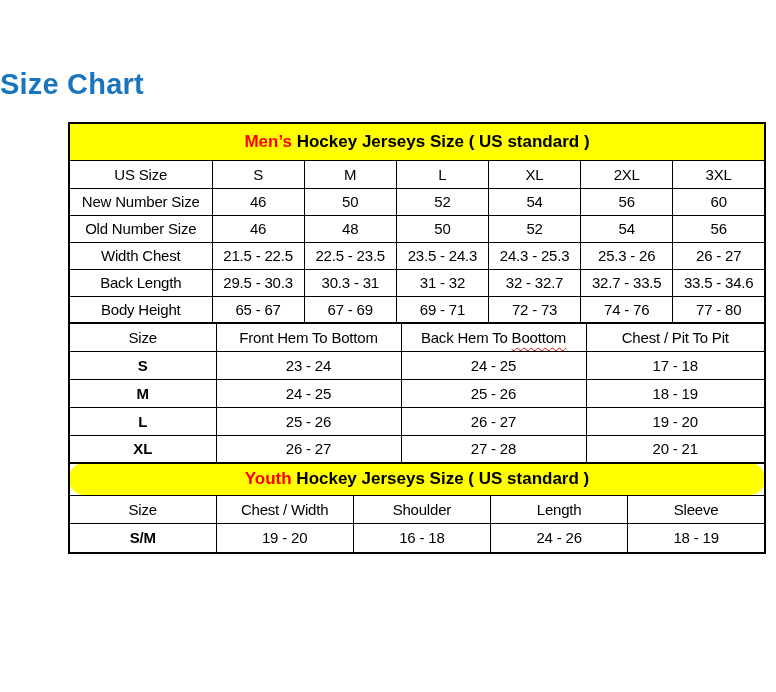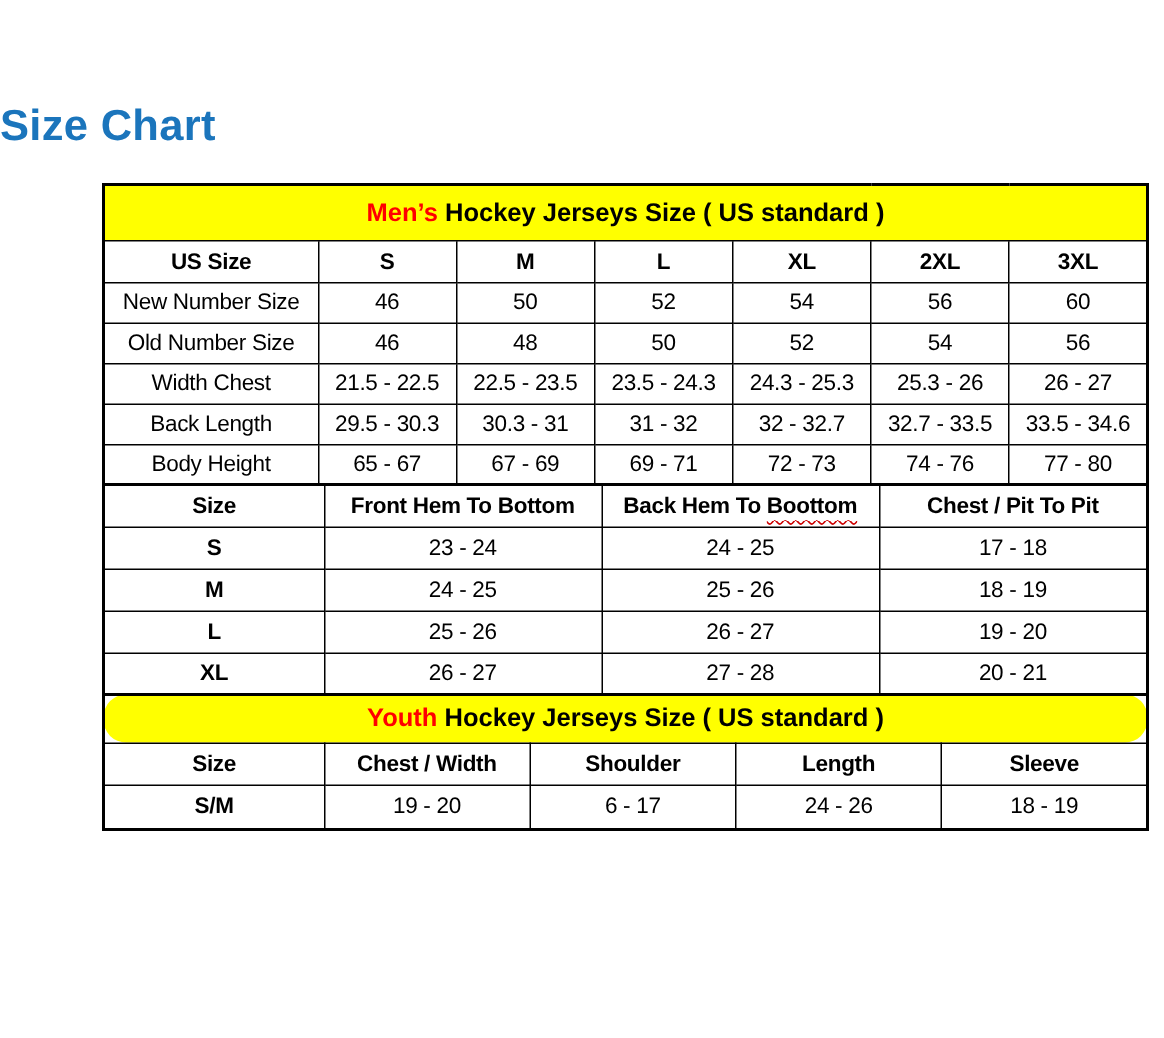--- a/index.html
+++ b/index.html
@@ -46,21 +46,21 @@
   }
 
   .band {
     background: #FFFF00;
     font-weight: 700;
     font-size: 17px;
     letter-spacing: 0;
   }
   .accent { color: #FF0000; }
 
-  .head-row th { font-weight: 700; }
+  .head-row th { font-weight: 400; }
 
   .men  .band { height: 37px; }
   .men  .head-row th { height: 28px; }
   .men  .data-row td { height: 27px; }
   .men  .row-label { font-weight: 400; }
 
   .women .band { height: 36px; }
   .women .head-row th { height: 28px; }
   .women .data-row td { height: 28px; }
   .women .row-label { font-weight: 700; }
@@ -209,21 +209,21 @@
         <tr class="head-row">
           <th>Size</th>
           <th>Chest / Width</th>
           <th>Shoulder</th>
           <th>Length</th>
           <th>Sleeve</th>
         </tr>
         <tr class="data-row">
           <td class="row-label">S/M</td>
           <td>19 - 20</td>
-          <td>6 - 17</td>
+          <td>16 - 18</td>
           <td>24 - 26</td>
           <td>18 - 19</td>
         </tr>
       </tbody>
     </table>
 
   </div>
 </div>
 
 </body></html>

